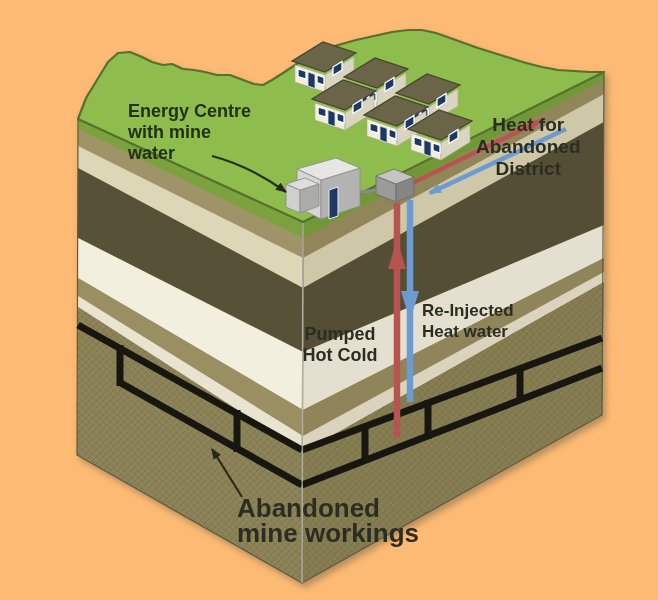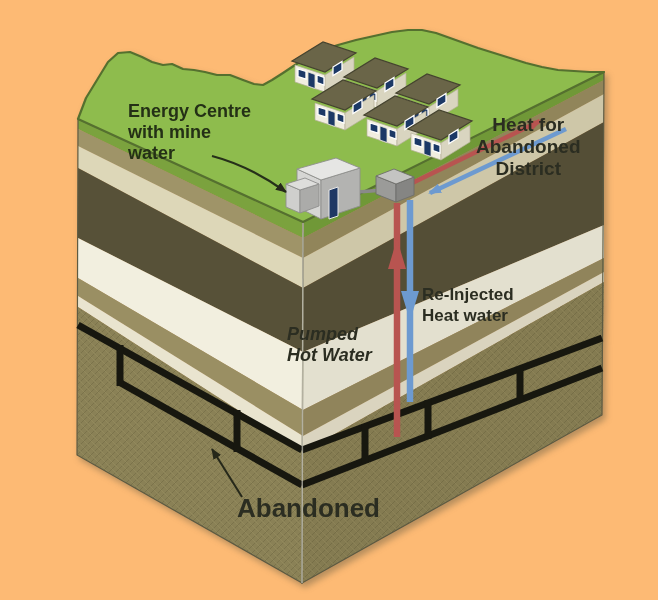--- a/index.html
+++ b/index.html
@@ -8,22 +8,22 @@
     font-family:"Liberation Sans",sans-serif;
   }
   #scene{position:absolute;left:0;top:0;}
   .lbl{
     position:absolute;font-weight:bold;color:#2b2d21;white-space:nowrap;z-index:5;
     font-family:"Liberation Sans",sans-serif;
   }
   .lbl div{pointer-events:none;}
   #lbl-energy   {left:128px;top:101px;font-size:18px;line-height:21px;color:#243016;}
   #lbl-heat     {left:476px;top:114px;font-size:19px;line-height:22px;text-align:center;}
-  #lbl-pumped   {left:287px;top:324px;width:106px;font-size:18px;line-height:21px;font-style:italic;}
-  #lbl-reinject {left:422px;top:284px;font-size:17px;line-height:21px;}
+  #lbl-pumped   {left:287px;top:324px;width:106px;text-align:center;font-size:18px;line-height:21px;}
+  #lbl-reinject {left:422px;top:300px;font-size:17px;line-height:21px;}
   #lbl-mine     {left:237px;top:496px;font-size:26px;line-height:25px;}
 </style>
 </head>
 <body>
 
 <div id="stage">
 
 <svg id="scene" width="658" height="600" viewBox="0 0 658 600" xmlns="http://www.w3.org/2000/svg">
   <defs>
     <pattern id="hatch" width="7" height="7" patternUnits="userSpaceOnUse">
@@ -148,25 +148,26 @@
   </div>
 
   <div class="lbl" id="lbl-heat">
     <div>Heat for</div>
     <div>Abandoned</div>
     <div>District</div>
   </div>
 
   <div class="lbl" id="lbl-pumped">
     <div>Pumped</div>
-    <div>Hot Water</div>
+    <div>Hot Cold</div>
   </div>
 
   <div class="lbl" id="lbl-reinject">
     <div>Re-Injected</div>
     <div>Heat water</div>
   </div>
 
   <div class="lbl" id="lbl-mine">
     <div>Abandoned</div>
+    <div>mine workings</div>
   </div>
 
 </div>
 
 </body></html>

